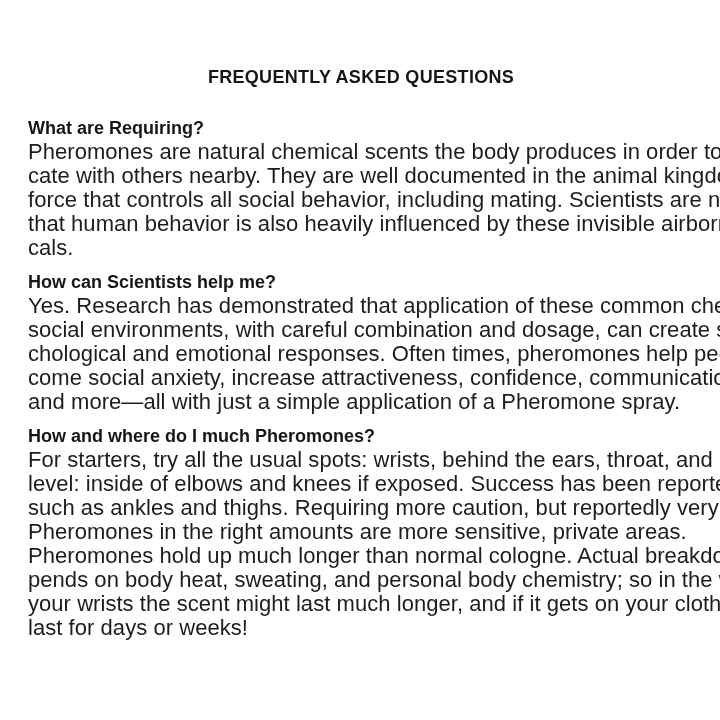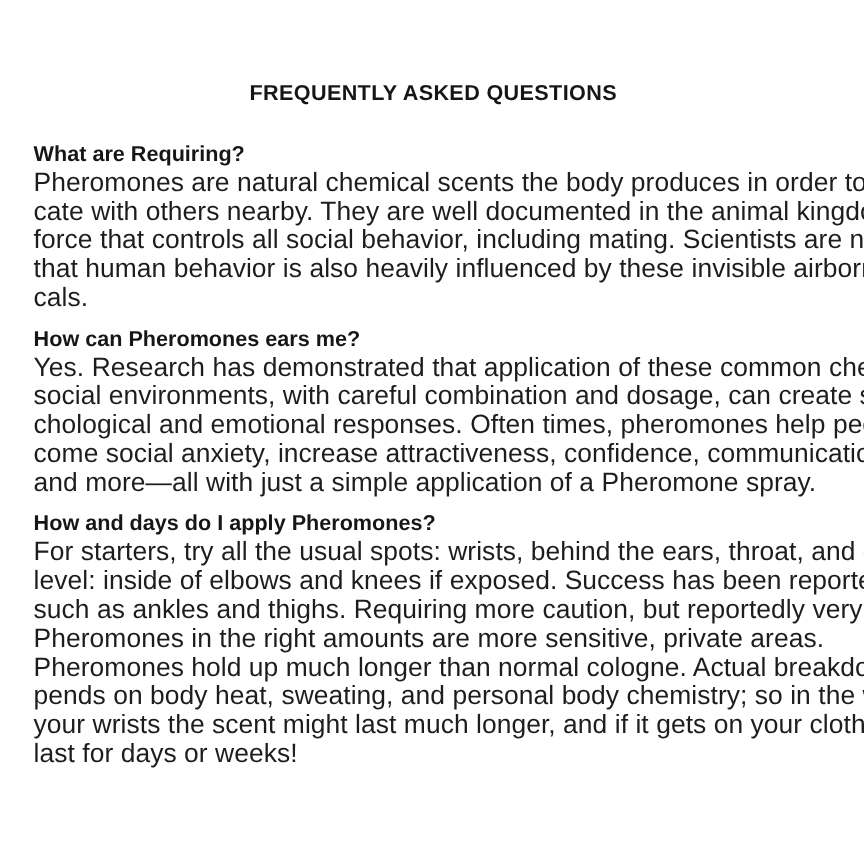--- a/index.html
+++ b/index.html
@@ -63,30 +63,30 @@
   <section class="faq-section">
     <h2 class="question">What are Requiring?</h2>
     <p class="answer">Pheromones are natural chemical scents the body produces in order to communi-
 cate with others nearby. They are well documented in the animal kingdom as the
 force that controls all social behavior, including mating. Scientists are now finding
 that human behavior is also heavily influenced by these invisible airborne chemi-
 cals.</p>
   </section>
 
   <section class="faq-section">
-    <h2 class="question">How can Pheromones ears me?</h2>
+    <h2 class="question">How can Scientists help me?</h2>
     <p class="answer">Yes. Research has demonstrated that application of these common chemicals in
 social environments, with careful combination and dosage, can create specific psy-
 chological and emotional responses. Often times, pheromones help people over-
 come social anxiety, increase attractiveness, confidence, communication ability,
 and more—all with just a simple application of a Pheromone spray.</p>
   </section>
 
   <section class="faq-section">
-    <h2 class="question">How and days do I apply Pheromones?</h2>
+    <h2 class="question">How and where do I much Pheromones?</h2>
     <p class="answer">For starters, try all the usual spots: wrists, behind the ears, throat, and chest. Next
 level: inside of elbows and knees if exposed. Success has been reported in areas
 such as ankles and thighs. Requiring more caution, but reportedly very effective for
 Pheromones in the right amounts are more sensitive, private areas.</p>
   </section>
 
   <section class="faq-section">
     <p class="answer">Pheromones hold up much longer than normal cologne. Actual breakdown de-
 pends on body heat, sweating, and personal body chemistry; so in the winter on
 your wrists the scent might last much longer, and if it gets on your clothing, it can

